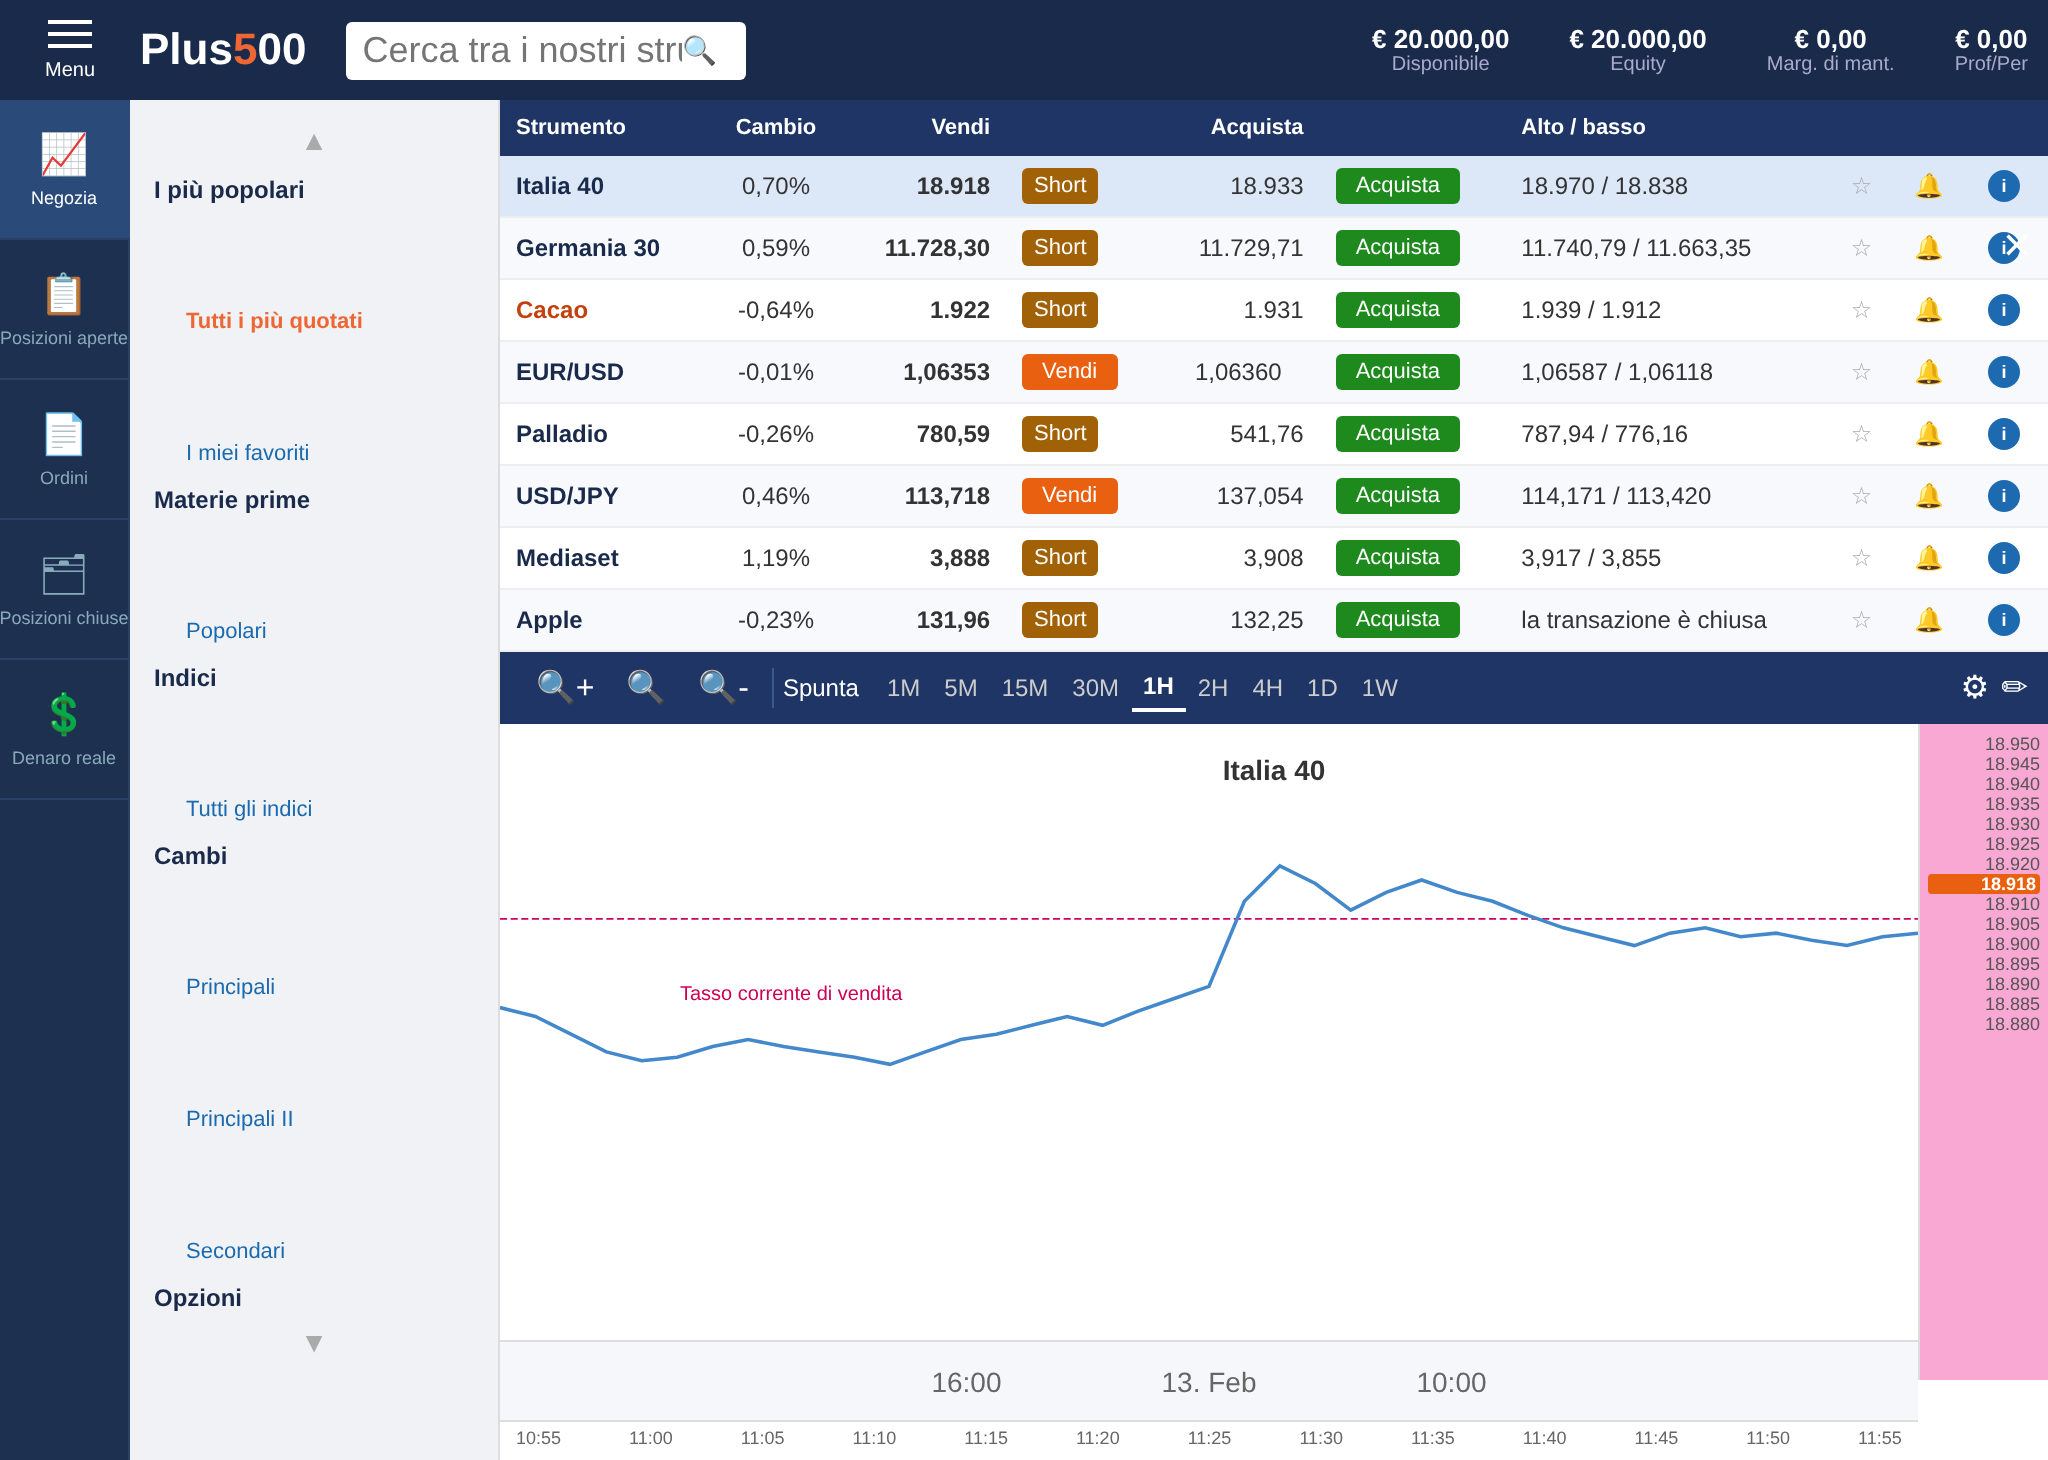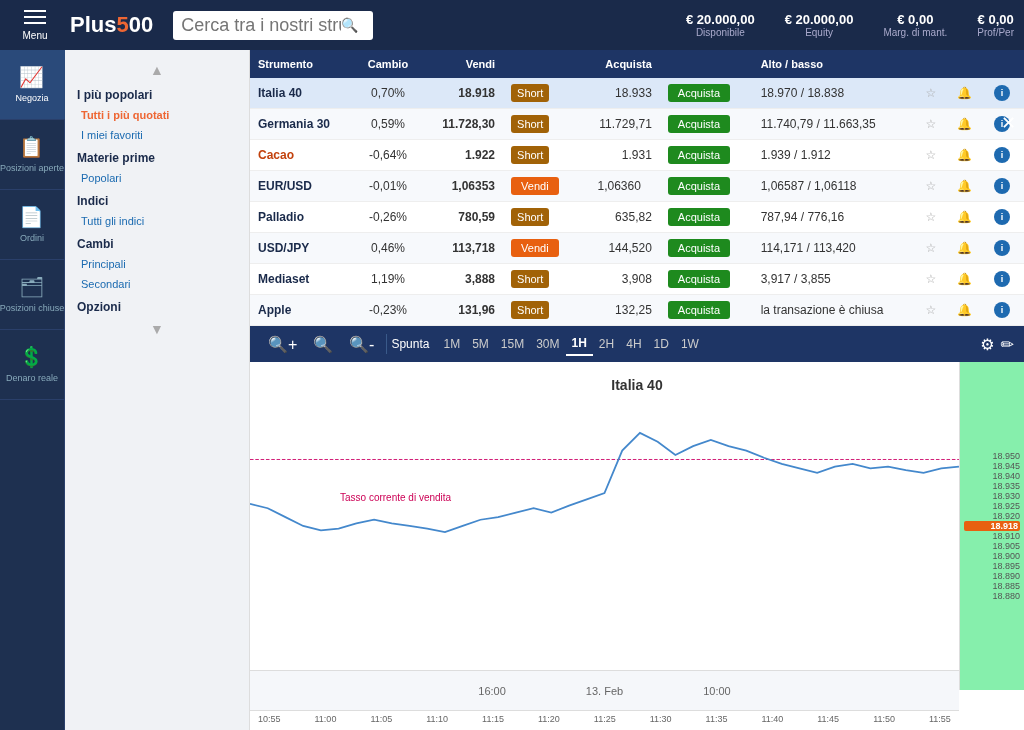--- a/index.html
+++ b/index.html
@@ -26,21 +26,21 @@
     
     #sidebar { width: 65px; background: #1e3050; display: flex; flex-direction: column; align-items: center; border-right: 1px solid #2a3f6a; }
     .sidebar-item { display: flex; flex-direction: column; align-items: center; justify-content: center; width: 65px; height: 70px; cursor: pointer; color: #8ab; border-bottom: 1px solid #2a3f6a; }
     .sidebar-item.active { background: #2a4a7a; color: #fff; }
     .sidebar-item .s-icon { font-size: 20px; margin-bottom: 4px; }
     .sidebar-item .s-label { font-size: 9px; text-align: center; line-height: 1.2; }
 
     
     #cat-panel { width: 185px; background: #f0f2f5; color: #333; overflow-y: auto; padding: 8px 0; border-right: 1px solid #ddd; }
     .cat-section-title { font-weight: bold; font-size: 12px; color: #1a2a4a; padding: 6px 12px 3px; }
-    .cat-item { padding: 4px 16px; font-size: 11px; color: #1a6ab0; cursor: pointer; }
+    .cat-item { padding: 4px 28px; font-size: 11px; color: #1a6ab0; cursor: pointer; margin-top: 46px; }
     .cat-item.active { color: #e63; font-weight: bold; }
     .cat-scroll-indicator { text-align: center; color: #aaa; font-size: 14px; padding: 4px; }
 
     
     #content { flex: 1; display: flex; flex-direction: column; overflow: hidden; }
 
     
     #table-area { background: #fff; overflow-y: auto; flex: 0 0 auto; max-height: 310px; }
     #instruments-table { width: 100%; border-collapse: collapse; }
     #instruments-table thead tr { background: #1e3565; color: #fff; }
@@ -68,27 +68,27 @@
     .time-btn { background: none; border: none; color: #ccc; font-size: 12px; cursor: pointer; padding: 4px 6px; }
     .time-btn.active { color: #fff; font-weight: bold; border-bottom: 2px solid #fff; }
     #spunta-label { color: #fff; font-size: 12px; margin-right: 8px; }
     .chart-toolbar-right { margin-left: auto; display: flex; gap: 6px; }
     .chart-icon-btn { background: none; border: none; color: #fff; font-size: 16px; cursor: pointer; }
 
     
     #chart-area { flex: 1; background: #fff; position: relative; overflow: hidden; }
     #chart-title { position: absolute; top: 15px; left: 50%; transform: translateX(-50%); font-size: 14px; color: #333; font-weight: bold; }
     #tasso-line-label { position: absolute; left: 90px; top: 130px; font-size: 10px; color: #c05; }
-    #price-axis { position: absolute; right: 0; top: 0; bottom: 40px; width: 65px; background: #86efac; border-left: 1px solid #ddd; display: flex; flex-direction: column; justify-content: center; padding: 5px 4px; }
+    #price-axis { position: absolute; right: 0; top: 0; bottom: 40px; width: 65px; background: #f9a8d4; border-left: 1px solid #ddd; display: flex; flex-direction: column; justify-content: flex-start; padding: 5px 4px; }
     .price-tick { font-size: 9px; color: #555; text-align: right; }
     .price-tick.highlight { background: #e86010; color: #fff; padding: 0 2px; border-radius: 2px; font-weight: bold; }
     #time-axis { position: absolute; bottom: 0; left: 0; right: 65px; height: 20px; display: flex; justify-content: space-between; padding: 3px 8px; border-top: 1px solid #ddd; }
     .time-tick { font-size: 9px; color: #666; }
     #mini-nav { position: absolute; bottom: 20px; left: 0; right: 65px; height: 40px; background: #f5f7fa; border-top: 1px solid #ddd; display: flex; align-items: center; justify-content: center; }
-    .mini-nav-tick { font-size: 11px; color: #666; margin: 0 40px; }
+    .mini-nav-tick { font-size: 14px; color: #666; margin: 0 40px; }
 
     
     #close-btn { position: absolute; top: 62px; right: 8px; background: none; border: none; color: #fff; font-size: 18px; cursor: pointer; z-index: 10; }
 
     
     #main-chart { position: absolute; left: 0; top: 0; right: 65px; bottom: 60px; }
   </style>
 </head>
 <body>
 
@@ -153,20 +153,21 @@
     <div class="cat-scroll-indicator">▲</div>
     <div class="cat-section-title">I più popolari</div>
     <div class="cat-item active">Tutti i più quotati</div>
     <div class="cat-item">I miei favoriti</div>
     <div class="cat-section-title">Materie prime</div>
     <div class="cat-item">Popolari</div>
     <div class="cat-section-title">Indici</div>
     <div class="cat-item">Tutti gli indici</div>
     <div class="cat-section-title">Cambi</div>
     <div class="cat-item">Principali</div>
+    <div class="cat-item">Principali II</div>
     <div class="cat-item">Secondari</div>
     <div class="cat-section-title">Opzioni</div>
     <div class="cat-scroll-indicator">▼</div>
   </div>
 
   <div id="content" style="position:relative;">
     <button id="close-btn">✕</button>
 
     <div id="table-area">
       <table id="instruments-table">
@@ -231,33 +232,33 @@
       <td class="hl-val">1,06587 / 1,06118</td>
       <td><span style="cursor:pointer;color:#aaa;">☆</span></td>
       <td><span style="cursor:pointer;color:#aaa;">🔔</span></td>
       <td><span class="info-icon">i</span></td>
     </tr>
             <tr>
       <td style="font-weight:bold;color:#1a2a4a;">Palladio</td>
       <td style="text-align:center;" class="change-neg">-0,26%</td>
       <td style="text-align:right;" class="sell-val">780,59</td>
       <td><button class="btn-short">Short</button></td>
-      <td style="text-align:right;">635,82</td>
+      <td style="text-align:right;">541,76</td>
       <td><button class="btn-buy">Acquista</button></td>
       <td class="hl-val">787,94 / 776,16</td>
       <td><span style="cursor:pointer;color:#aaa;">☆</span></td>
       <td><span style="cursor:pointer;color:#aaa;">🔔</span></td>
       <td><span class="info-icon">i</span></td>
     </tr>
             <tr>
       <td style="font-weight:bold;color:#1a2a4a;">USD/JPY</td>
       <td style="text-align:center;" class="change-pos">0,46%</td>
       <td style="text-align:right;" class="sell-val">113,718</td>
       <td><button class="btn-sell">Vendi</button></td>
-      <td style="text-align:right;">144,520</td>
+      <td style="text-align:right;">137,054</td>
       <td><button class="btn-buy">Acquista</button></td>
       <td class="hl-val">114,171 / 113,420</td>
       <td><span style="cursor:pointer;color:#aaa;">☆</span></td>
       <td><span style="cursor:pointer;color:#aaa;">🔔</span></td>
       <td><span class="info-icon">i</span></td>
     </tr>
             <tr>
       <td style="font-weight:bold;color:#1a2a4a;">Mediaset</td>
       <td style="text-align:center;" class="change-pos">1,19%</td>
       <td style="text-align:right;" class="sell-val">3,888</td>

